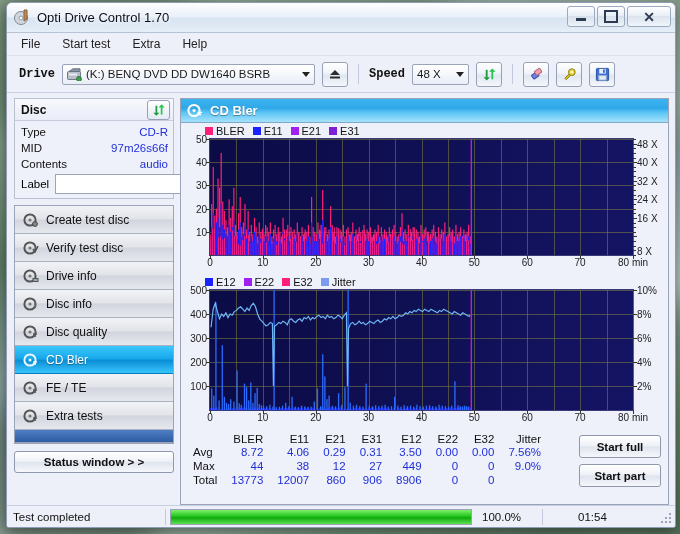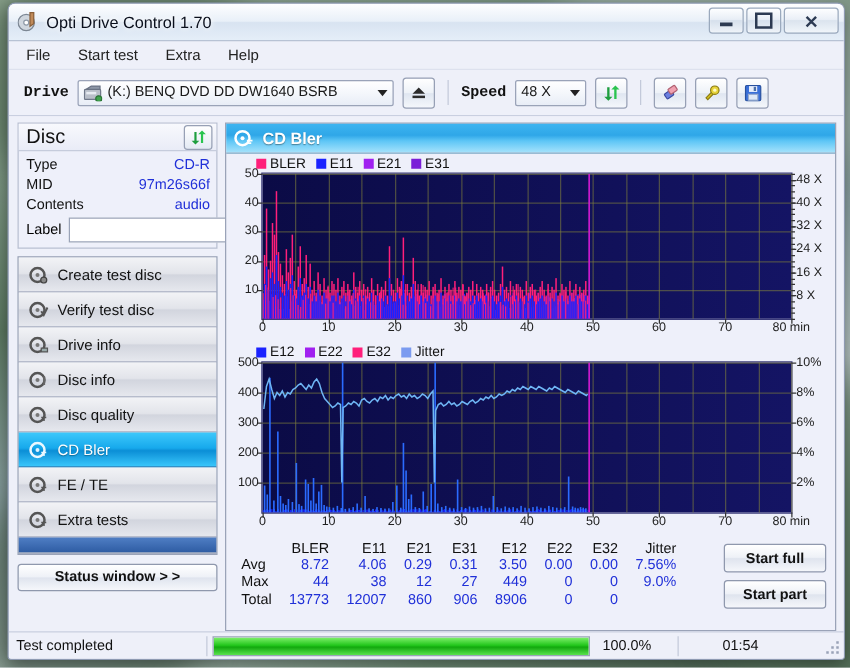--- a/index.html
+++ b/index.html
@@ -105,21 +105,21 @@
   
   .main { flex:1; display:flex; min-height:0; background:#eef0f9; }
   .sidebar { width: 167px; padding: 5px 0 0 7px; box-sizing:border-box; display:flex; flex-direction:column; }
 
   .disc-panel { border:1px solid #b9c0d2; background:#eef0fa; }
   .disc-head {
     height: 21px; display:flex; align-items:center; padding:0 3px 0 6px;
     border-bottom:1px solid #c6ccdc;
     background: linear-gradient(180deg,#f8f9fd,#e9ecf7);
   }
-  .disc-head .t { font-size:16px;font-weight:normal;color:#111; }
+  .disc-head .t { font-size:12px;font-weight:bold;color:#111; }
   .mini-btn {
     width:21px;height:18px;margin-left:auto;border:1px solid #97a0b5;border-radius:3px;
     background: linear-gradient(180deg,#ffffff,#e4eaf4);
     display:flex;align-items:center;justify-content:center;
   }
   .disc-rows { padding: 3px 5px 4px 6px; }
   .disc-row { display:flex; align-items:center; font-size:11.5px; height:16px; }
   .disc-row .k { color:#111; }
   .disc-row .v { margin-left:auto; color:#2030d8; }
   .label-row { display:flex; align-items:center; height:20px; margin-top:2px; }
@@ -1155,21 +1155,21 @@
             <div class="tick-l" style="top: 92.8px;">10</div>
             <div class="ymark" style="top: 69.6px;"></div>
             <div class="tick-l" style="top: 69.6px;">20</div>
             <div class="ymark" style="top: 46.4px;"></div>
             <div class="tick-l" style="top: 46.4px;">30</div>
             <div class="ymark" style="top: 23.2px;"></div>
             <div class="tick-l" style="top: 23.2px;">40</div>
             <div class="ymark" style="top: 0px;"></div>
             <div class="tick-l" style="top: 0px;">50</div>
             <div class="rmark" style="top: 97.44px;"></div>
-            <div class="tick-r" style="top: 98px;">8 X</div>
+            <div class="tick-r" style="top: 112px;">8 X</div>
             <div class="rmark" style="top: 78.88px;"></div>
             <div class="tick-r" style="top: 78.88px;">16 X</div>
             <div class="rmark" style="top: 60.32px;"></div>
             <div class="tick-r" style="top: 60.32px;">24 X</div>
             <div class="rmark" style="top: 41.76px;"></div>
             <div class="tick-r" style="top: 41.76px;">32 X</div>
             <div class="rmark" style="top: 23.2px;"></div>
             <div class="tick-r" style="top: 23.2px;">40 X</div>
             <div class="rmark" style="top: 4.64px;"></div>
             <div class="tick-r" style="top: 4.64px;">48 X</div>

